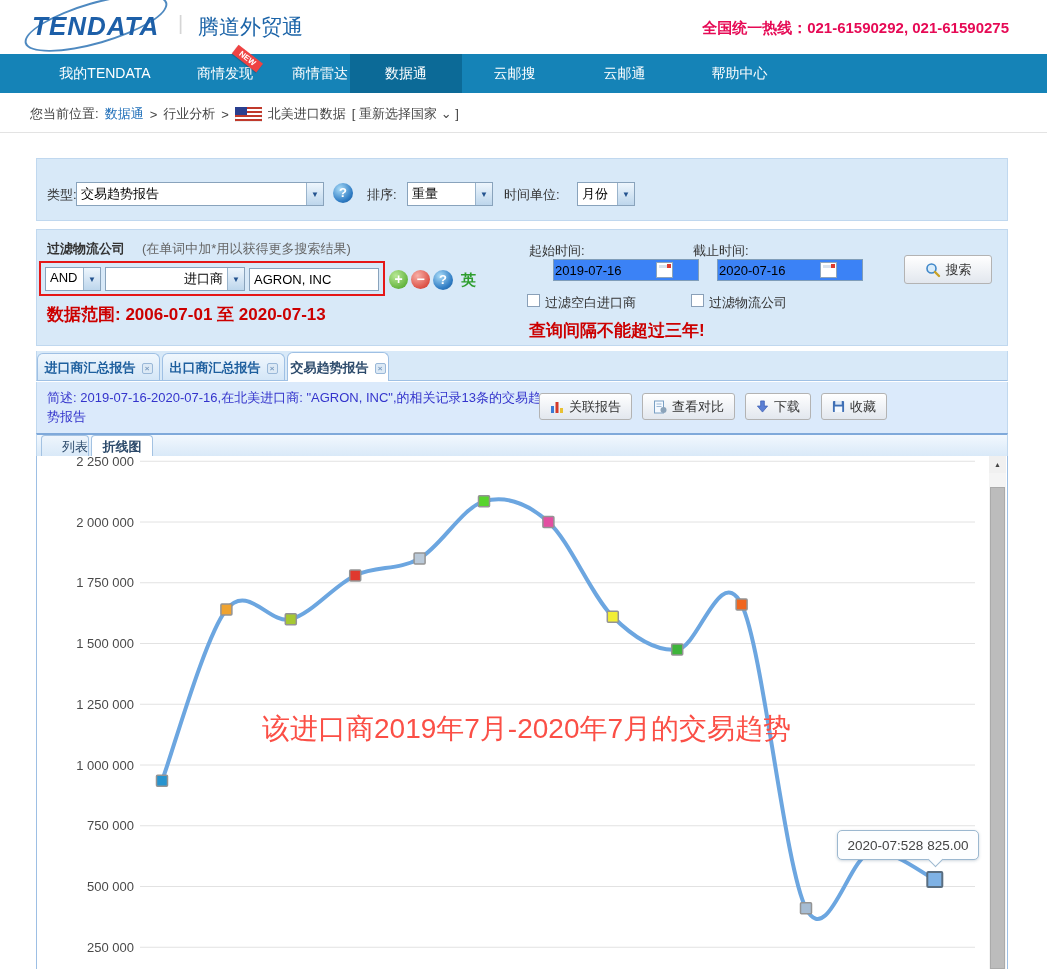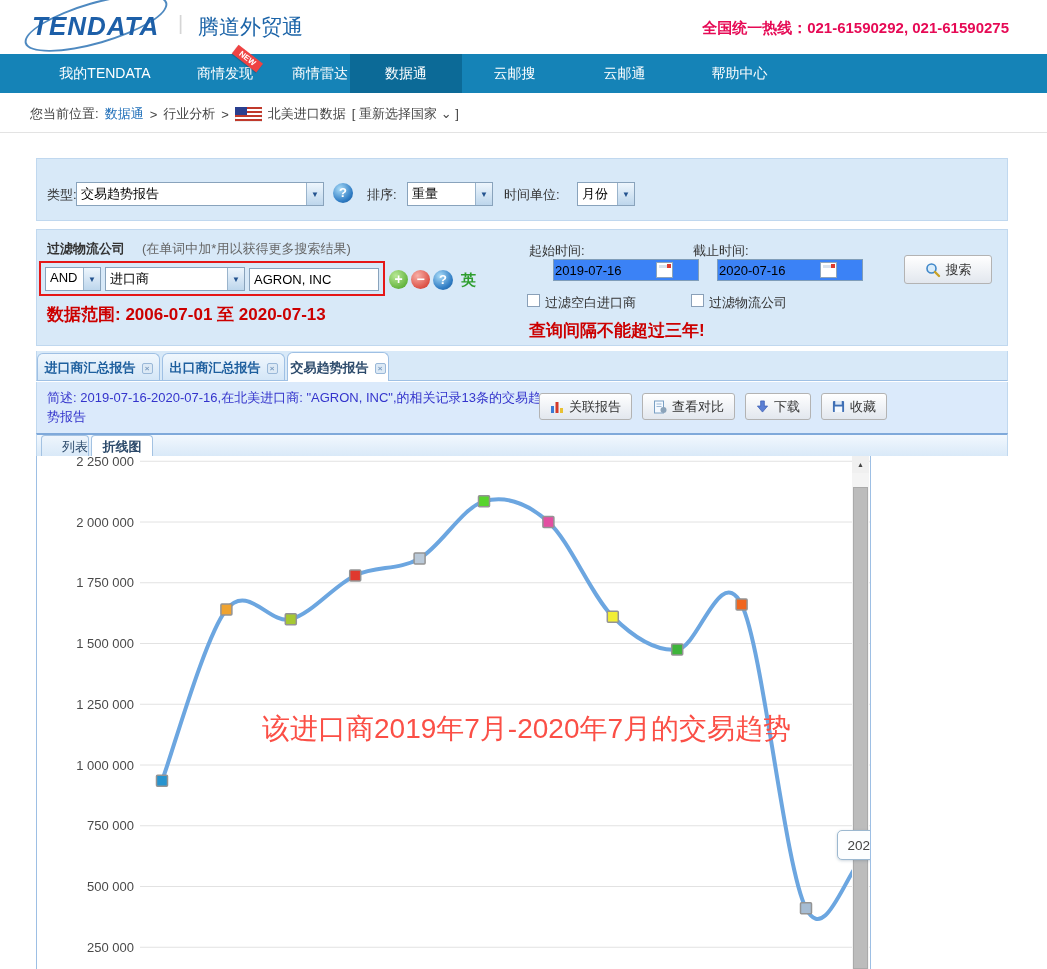--- a/index.html
+++ b/index.html
@@ -92,21 +92,21 @@
   
   .secE { position:absolute; left:36px; top:433px; width:972px; height:23px;
     background:linear-gradient(#f2f8fe,#d9e9f8); border-top:2px solid #7fa9da;
     border-left:1px solid #c0d8ef; border-right:1px solid #c0d8ef; }
   .vtab { position:absolute; bottom:0; height:21px; line-height:21px; text-align:center;
     background:linear-gradient(#eef5fc,#d9e9f8); border:1px solid #a3c2e2; border-bottom:none;
     border-radius:4px 4px 0 0; font-size:13px; color:#2c4a6b; cursor:pointer; }
   .vtab.active { background:#fff; font-weight:bold; z-index:2; }
 
   
-  .chart { position:absolute; left:36px; top:456px; width:835px; height:513px; background:#fff;
+  .chart { position:absolute; left:36px; top:456px; width:972px; height:513px; background:#fff;
     border-left:1px solid #9dbfe4; border-right:1px solid #9dbfe4; overflow:hidden; }
   .annotation { position:absolute; left:225px; top:254px; font-size:28px; color:#fb4f46;
     white-space:nowrap; pointer-events:none; }
   .tooltip { position:absolute; left:800px; top:374px; width:142px; height:30px;
     background:#fdfeff; border:1px solid #9cb8d0; border-radius:5px; text-align:center;
     line-height:29px; font-size:13.5px; color:#444; box-shadow:0 1px 3px rgba(60,90,120,.25); z-index:3; }
   .tooltip::after { content:""; position:absolute; left:92px; bottom:-6px; width:10px; height:10px;
     background:#fdfeff; border-right:1px solid #9cb8d0; border-bottom:1px solid #9cb8d0;
     transform:rotate(45deg); }
   .sbar { position:absolute; right:1px; top:0; width:17px; height:513px; background:#f4f4f4; }
@@ -180,21 +180,21 @@
 
   <div class="sec secB">
     <span class="lbl lbl-b" style="left:10px;top:10px;">过滤物流公司</span>
     <span class="lbl" style="left:105px;top:10px;color:#666;">(在单词中加*用以获得更多搜索结果)</span>
 
     <div class="redbox"></div>
     <div class="sel" style="left:8px;top:37px;width:56px;">
       <span class="val">AND</span>
       <span class="arr">▼</span>
     </div>
-    <div class="sel" style="left:68px;top:37px;width:140px;">
+    <div class="sel" style="left:68px;top:37px;width:140px;text-align:right;">
       <span class="val">进口商</span>
       <span class="arr">▼</span>
     </div>
     <input class="abs" style="left: 212px; top: 38px; width: 130px; height: 23px; border: 1px solid rgb(137, 163, 188); font-size: 13px; padding: 0px 4px;" value="AGRON, INC">
 
     <div class="cicon plus" style="left:352px;top:40px;">+</div>
     <div class="cicon minus" style="left:374px;top:40px;">−</div>
     <div class="sphere" style="left:396px;top:40px;">?</div>
     <span class="lang" style="left:424px;top:41px;">英</span>
 

